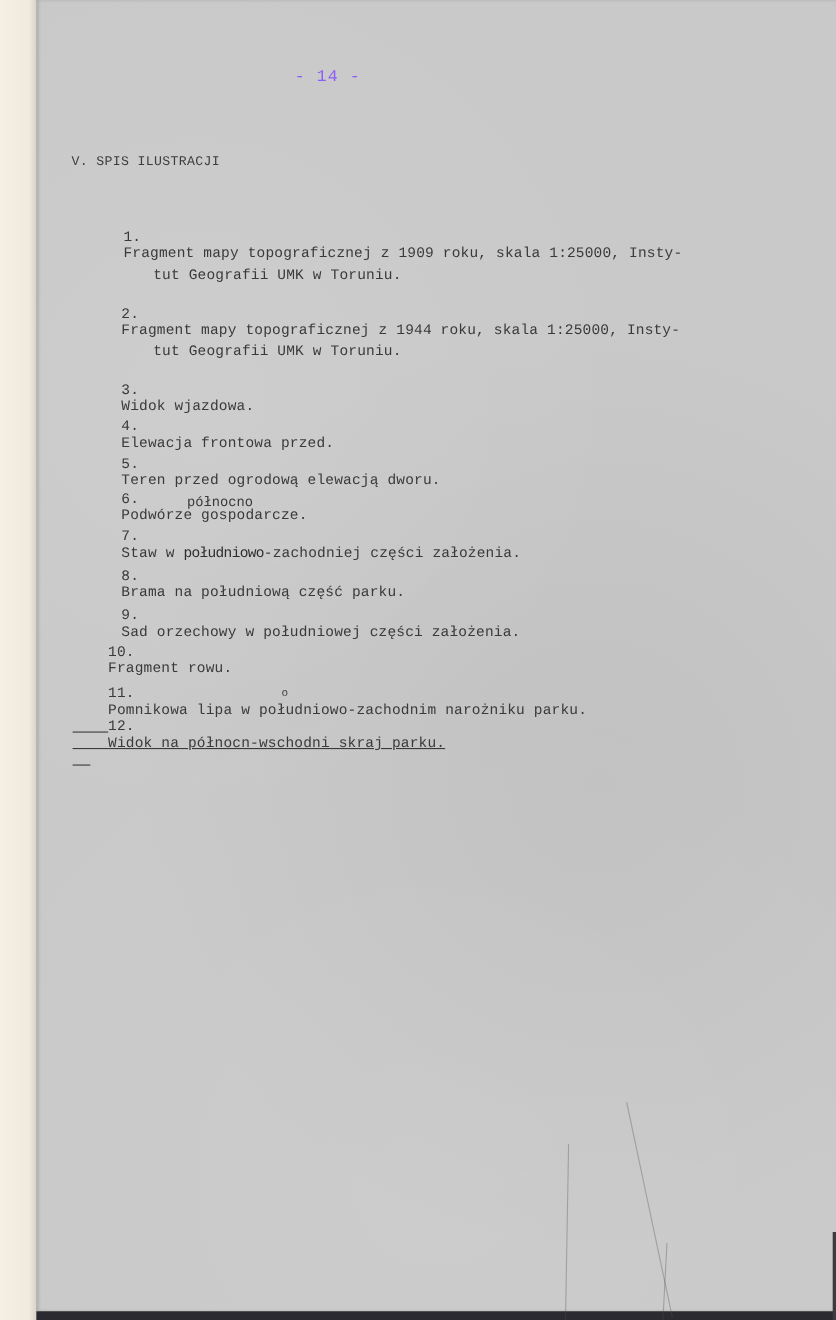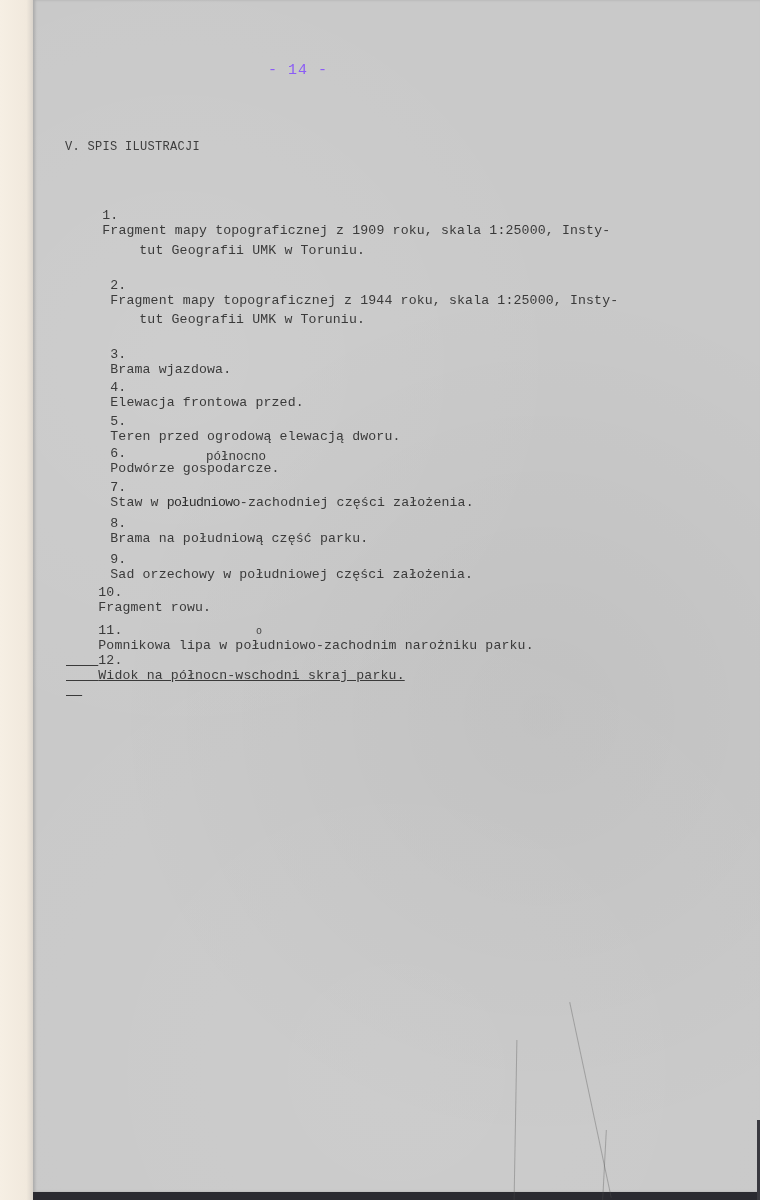--- a/index.html
+++ b/index.html
@@ -39,21 +39,21 @@
     font-size: 12px; color: #3d3d3d; letter-spacing: 0.3px;
   }
   .list { position: absolute; left: 0; top: 0; }
   .item {
     position: absolute; font-size: 13.2px; color: #3a3a3a; white-space: pre;
     letter-spacing: 0.15px;
   }
   .num { display: inline-block; }
   .strike { color: #2e2e2e; font-weight: normal; letter-spacing: -0.6px; }
   .correction {
-    position: absolute; font-size: 12.5px; color: #3a3a3a; white-space: pre; margin-left: 36px;
+    position: absolute; font-size: 12.5px; color: #3a3a3a; white-space: pre;
   }
   .ring {
     position: absolute; font-size: 10px; color: #444;
   }
 </style>
 </head>
 <body>
 
 <div class="left-strip"></div>
 <div class="sheet"></div>
@@ -62,39 +62,39 @@
 
 <div class="fold" style="left:515px;top:1040px;height:160px;transform:rotate(1deg);"></div>
 <div class="fold" style="left:590px;top:1000px;height:200px;transform:rotate(-12deg);"></div>
 <div class="fold" style="left:604px;top:1130px;height:70px;transform:rotate(3deg);"></div>
 
 <div class="page-number">- 14 -</div>
 <div class="section-title">V. SPIS ILUSTRACJI</div>
 
 <div class="list">
 
-  <div class="item" style="left:70px;top:193px;">
+  <div class="item" style="left:80px;top:193px;">
     <span class="num">1.</span>
     <span>Fragment mapy topograficznej z 1909 roku, skala 1:25000, Insty-</span>
   </div>
   <div class="item" style="left:107px;top:228px;">
     <span>tut Geografii UMK w Toruniu.</span>
   </div>
 
   <div class="item" style="left:78px;top:263px;">
     <span class="num">2.</span>
     <span>Fragment mapy topograficznej z 1944 roku, skala 1:25000, Insty-</span>
   </div>
   <div class="item" style="left:107px;top:297px;">
     <span>tut Geografii UMK w Toruniu.</span>
   </div>
 
   <div class="item" style="left:78px;top:332px;">
     <span class="num">3.</span>
-    <span>Brama wjazdowa.</span>
+    <span>Widok wjazdowa.</span>
   </div>
 
   <div class="item" style="left:78px;top:365px;">
     <span class="num">4.</span>
     <span>Elewacja frontowa przed.</span>
   </div>
 
   <div class="item" style="left:78px;top:399px;">
     <span class="num">5.</span>
     <span>Teren przed ogrodową elewacją dworu.</span>

